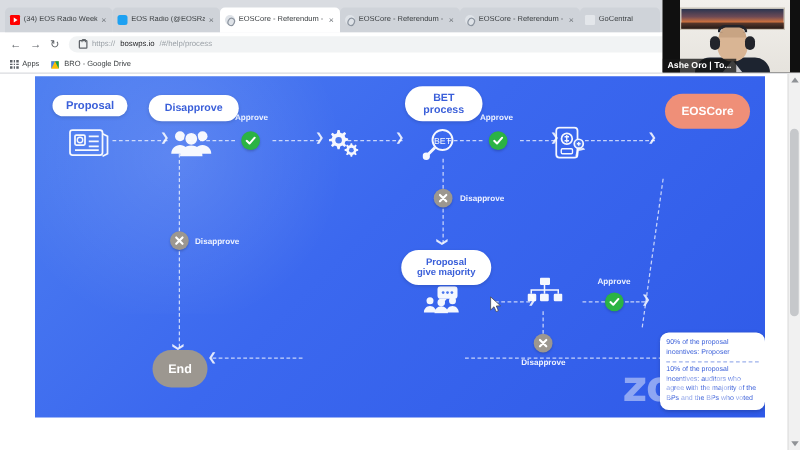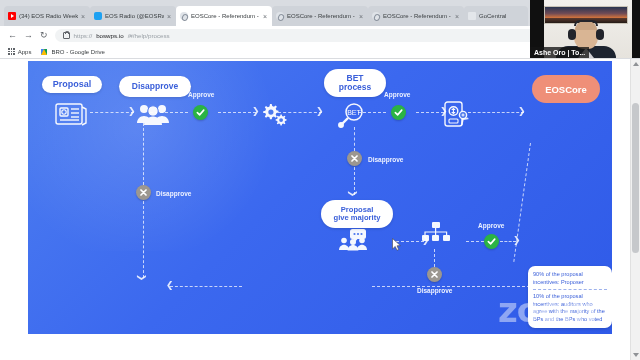--- a/index.html
+++ b/index.html
@@ -300,20 +300,23 @@
       <div class="dvert" style="left:115px;top:62px;height:62px;"></div>
       <div class="mark no" style="left:108px;top:124px;">
         <svg width="9" height="9" viewBox="0 0 10 10">
             <path d="M2.2 2.2 L7.8 7.8 M7.8 2.2 L2.2 7.8" stroke="#fff" stroke-width="1.9" stroke-linecap="round"></path>
           </svg>
       </div>
       <div class="lbl-dis" style="left:128px;top:129px;">Disapprove</div>
       <div class="dvert" style="left:115px;top:140px;height:77px;"></div>
       <div class="chev" style="left:110px;top:212px;transform:rotate(90deg);">❯</div>
 
+      <div class="oval" style="left:94px;top:219px;width:44px;height:30px;background:#9c9790;font-size:10px;">
+        <span>End</span>
+      </div>
 
       <div class="dvert" style="left:326px;top:66px;height:24px;"></div>
       <div class="mark no" style="left:319px;top:90px;">
         <svg width="9" height="9" viewBox="0 0 10 10">
             <path d="M2.2 2.2 L7.8 7.8 M7.8 2.2 L2.2 7.8" stroke="#fff" stroke-width="1.9" stroke-linecap="round"></path>
           </svg>
       </div>
       <div class="lbl-dis" style="left:340px;top:95px;">Disapprove</div>
       <div class="dvert" style="left:326px;top:106px;height:28px;"></div>
       <div class="chev" style="left:321px;top:128px;transform:rotate(90deg);">❯</div>

